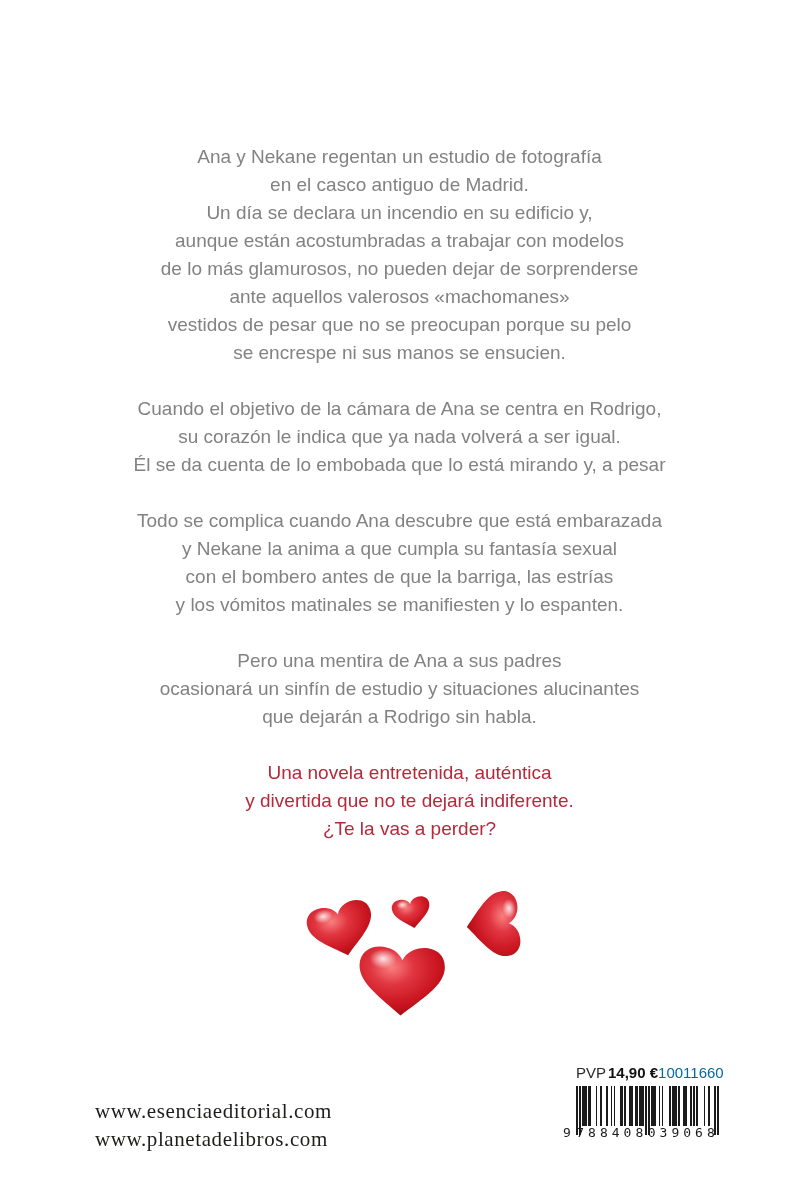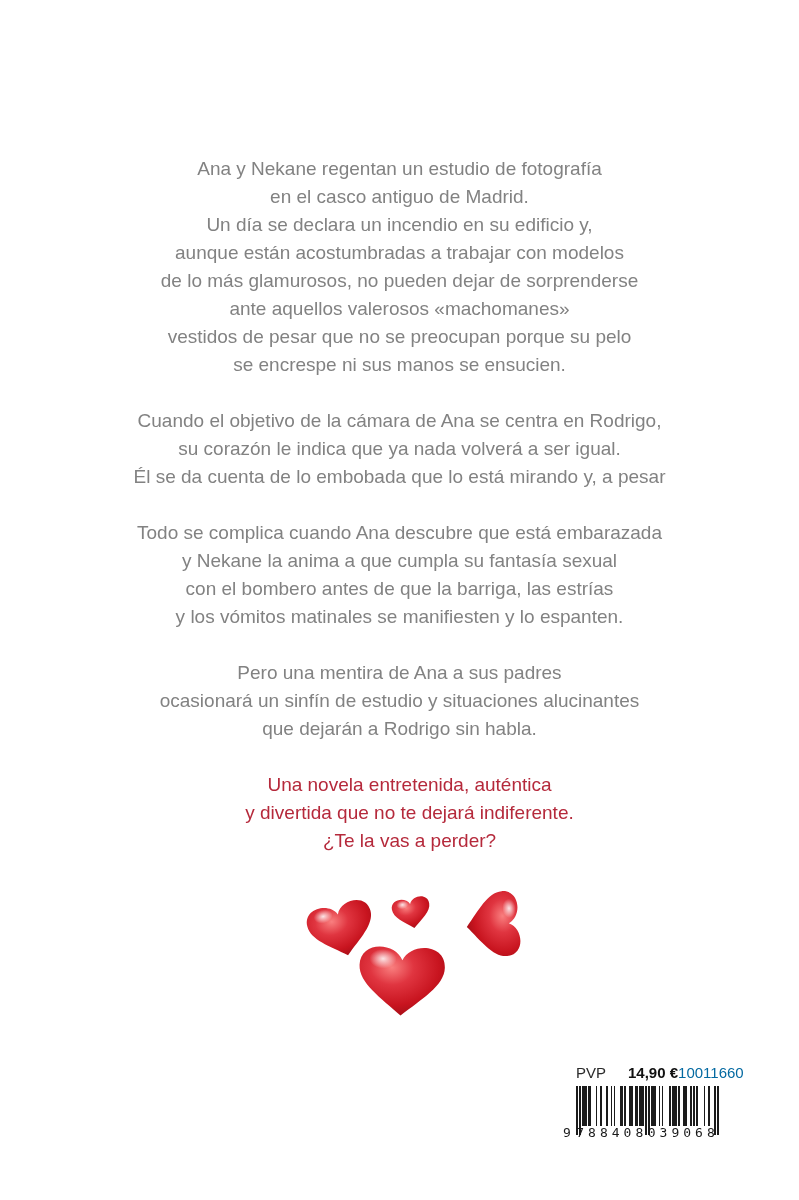--- a/index.html
+++ b/index.html
@@ -14,21 +14,20 @@
   }
   .text-block {
     position: absolute;
     top: 143px;
     left: 0;
     right: 0;
     text-align: center;
     color: #828282;
     font-size: 19px;
     line-height: 28px;
-    margin-top: 12px;
   }
   .para { margin: 0 0 28px 0; }
   .line { height: 28px; }
   .tagline { color: #b5293b; padding-left: 20px; }
   .hearts {
     position: absolute;
     left: 290px;
     top: 879px;
   }
   .websites {
@@ -50,21 +49,21 @@
   }
   .price-row {
     display: flex;
     justify-content: space-between;
     align-items: baseline;
     padding-left: 13px;
     font-size: 15px;
     margin-bottom: 5px;
     white-space: nowrap;
   }
-  .price-left { display: inline-flex; gap: 22px; }
+  .price-left { display: inline-flex; gap: 2px; }
   .price-label { font-weight: 400; color: #2b2b2b; }
   .price-value { font-weight: 700; color: #111; }
   .product-code { color: #0369a1; }
   .bars {
     font-size: 0;
     white-space: nowrap;
     height: 49px;
     padding-left: 13px;
   }
   .bars i {
@@ -150,20 +149,24 @@
     <g transform="translate(112,93) rotate(2) scale(0.97)">
       <use href="#heart" fill="url(#hg)"></use>
       <ellipse cx="-20" cy="-13" rx="14" ry="10" fill="url(#hl)"></ellipse>
     </g>
     <g transform="translate(210,45) rotate(85) scale(0.74)">
       <use href="#heart" fill="url(#hg)"></use>
       <ellipse cx="-20" cy="-14" rx="13" ry="9" fill="url(#hl)"></ellipse>
     </g>
   </svg>
 
+  <div class="websites">
+      <div class="line">www.esenciaeditorial.com</div>
+      <div class="line">www.planetadelibros.com</div>
+    </div>
 
   <div class="barcode-block">
     <div class="price-row">
       <span class="price-left">
         <span class="price-label">PVP</span>
         <span class="price-value">14,90 €</span>
       </span>
       <span class="product-code">10011660</span>
     </div>
     <div class="bars"><i class="b g"></i><i class=" g"></i><i class="b g"></i><i class=""></i><i class="b"></i><i class="b"></i><i class="b"></i><i class=""></i><i class="b"></i><i class="b"></i><i class=""></i><i class=""></i><i class=""></i><i class="b"></i><i class=""></i><i class=""></i><i class="b"></i><i class=""></i><i class=""></i><i class=""></i><i class="b"></i><i class=""></i><i class=""></i><i class="b"></i><i class=""></i><i class="b"></i><i class=""></i><i class=""></i><i class=""></i><i class="b"></i><i class="b"></i><i class=""></i><i class="b"></i><i class=""></i><i class=""></i><i class="b"></i><i class="b"></i><i class="b"></i><i class=""></i><i class="b"></i><i class="b"></i><i class=""></i><i class="b"></i><i class="b"></i><i class="b"></i><i class=" g"></i><i class="b g"></i><i class=" g"></i><i class="b g"></i><i class=" g"></i><i class="b"></i><i class="b"></i><i class="b"></i><i class=""></i><i class=""></i><i class="b"></i><i class=""></i><i class="b"></i><i class=""></i><i class=""></i><i class=""></i><i class=""></i><i class="b"></i><i class=""></i><i class="b"></i><i class="b"></i><i class="b"></i><i class=""></i><i class="b"></i><i class=""></i><i class=""></i><i class="b"></i><i class="b"></i><i class="b"></i><i class=""></i><i class=""></i><i class="b"></i><i class=""></i><i class="b"></i><i class=""></i><i class="b"></i><i class=""></i><i class=""></i><i class=""></i><i class=""></i><i class="b"></i><i class=""></i><i class=""></i><i class="b"></i><i class=""></i><i class=""></i><i class=""></i><i class="b g"></i><i class=" g"></i><i class="b g"></i></div>

